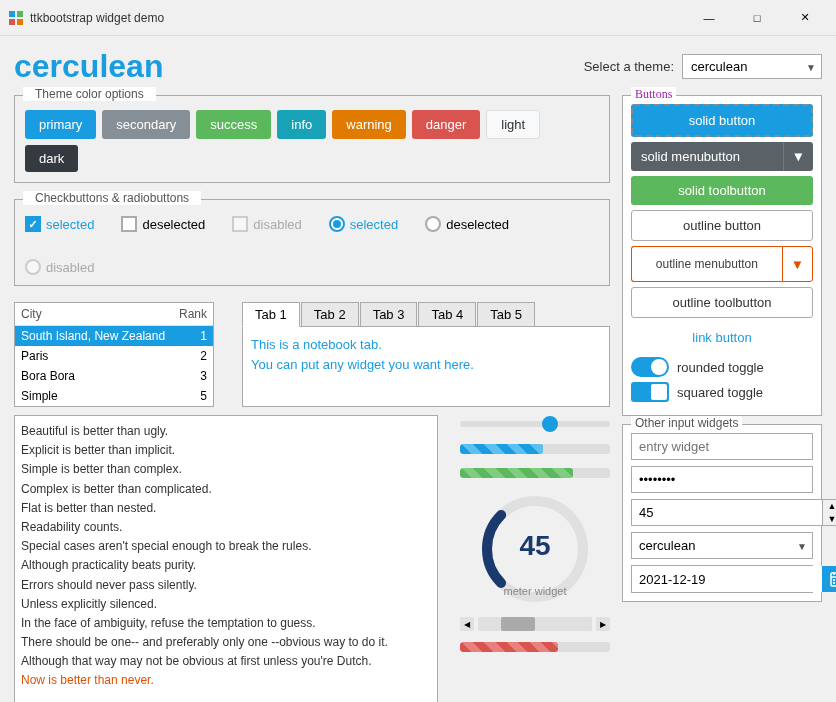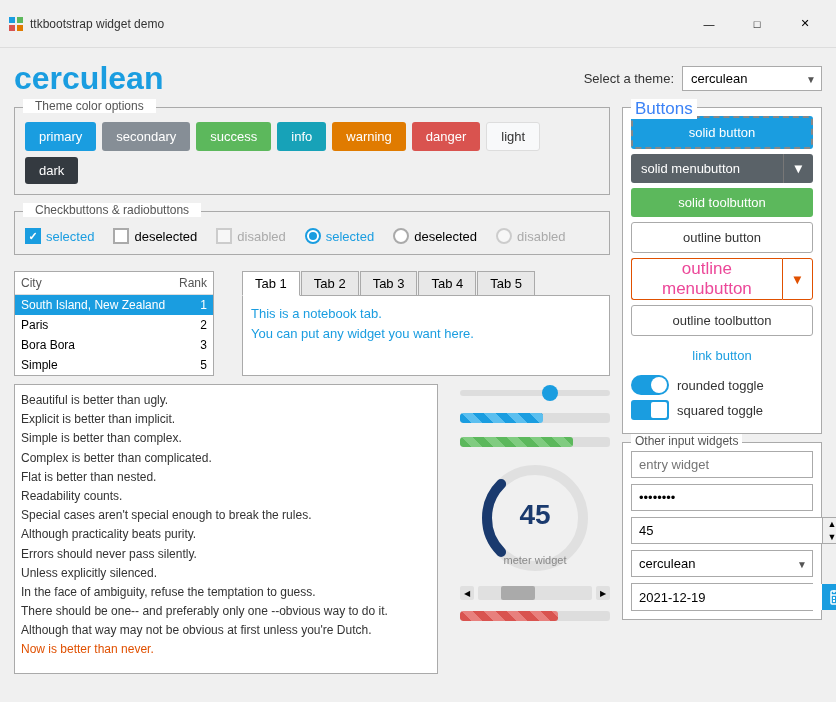--- a/index.html
+++ b/index.html
@@ -3,21 +3,21 @@
   <meta charset="utf-8">
   <style>
     * { box-sizing: border-box; margin: 0; padding: 0; font-family: 'Segoe UI', Tahoma, Geneva, Verdana, sans-serif; }
     body { background: #f0f0f0; width: 836px; height: 702px; overflow: hidden; font-size: 13px; }
     
     .titlebar {
       background: #f0f0f0;
       display: flex;
       align-items: center;
       padding: 4px 8px;
-      height: 48px;
+      height: 36px;
       border-bottom: 1px solid #ddd;
     }
     .titlebar-icon { width: 16px; height: 16px; margin-right: 6px; }
     .titlebar-title { font-size: 12px; color: #333; flex: 1; }
     .titlebar-controls { display: flex; gap: 2px; }
     .titlebar-btn {
       width: 46px; height: 32px; border: none; background: transparent;
       cursor: pointer; font-size: 11px; display: flex; align-items: center; justify-content: center;
     }
 
@@ -108,21 +108,21 @@
       color: white;
       cursor: pointer;
       font-size: 13px;
       font-weight: 500;
     }
 
     
     .checkradio-row {
       display: flex;
       align-items: center;
-      gap: 19px;
+      gap: 27px;
       padding-top: 6px;
       flex-wrap: wrap;
     }
     .check-item {
       display: flex;
       align-items: center;
       gap: 5px;
       font-size: 13px;
     }
     .custom-checkbox {
@@ -373,22 +373,23 @@
       position: relative;
       background: white;
       margin-bottom: 8px;
     }
     .buttons-section-label {
       position: absolute;
       top: -9px;
       left: 8px;
       background: white;
       padding: 0 4px;
-      font-size: 17px;
-      color: #3b82f6;
+      font-size: 12px;
+      color: #a21caf;
+      font-family: Liberation Serif, serif;
     }
     .btn-full {
       width: 100%;
       padding: 7px 10px;
       margin-bottom: 5px;
       border: none;
       border-radius: 3px;
       cursor: pointer;
       font-size: 13px;
       display: flex;
@@ -752,21 +753,21 @@
           <button class="btn-full btn-menu" style="margin-bottom:0;flex:1;border-radius:3px 0 0 3px;">
             <span>solid menubutton</span>
           </button>
           <button style="background:#5a6268;color:white;border:none;padding:0 8px;border-radius:0 3px 3px 0;cursor:pointer;border-left:1px solid #777;">▼</button>
         </div>
 
         <button class="btn-full btn-toolbutton">solid toolbutton</button>
         <button class="btn-full btn-outline">outline button</button>
 
         <div style="display:flex;width:100%;margin-bottom:5px;">
-          <button style="flex:1;background:white;color:#ec4899;border:1px solid #e05000;border-right:none;padding:0 10px;cursor:pointer;font-size:17px;border-radius:3px 0 0 3px;">
+          <button style="flex:1;background:white;color:#404040;border:1px solid #e05000;border-right:none;padding:10px 10px;cursor:pointer;font-size:12px;border-radius:3px 0 0 3px;">
             <span>outline menubutton</span>
           </button>
           <button style="background:white;color:#e05000;border:1px solid #e05000;border-left:none;padding:0 8px;cursor:pointer;border-radius:0 3px 3px 0;border-left:1px solid #e05000;">▼</button>
         </div>
 
         <button class="btn-full btn-outline-toolbtn">outline toolbutton</button>
         <button class="btn-full btn-link">link button</button>
 
         <div class="toggle-row">
           <div class="toggle-switch on rounded">

